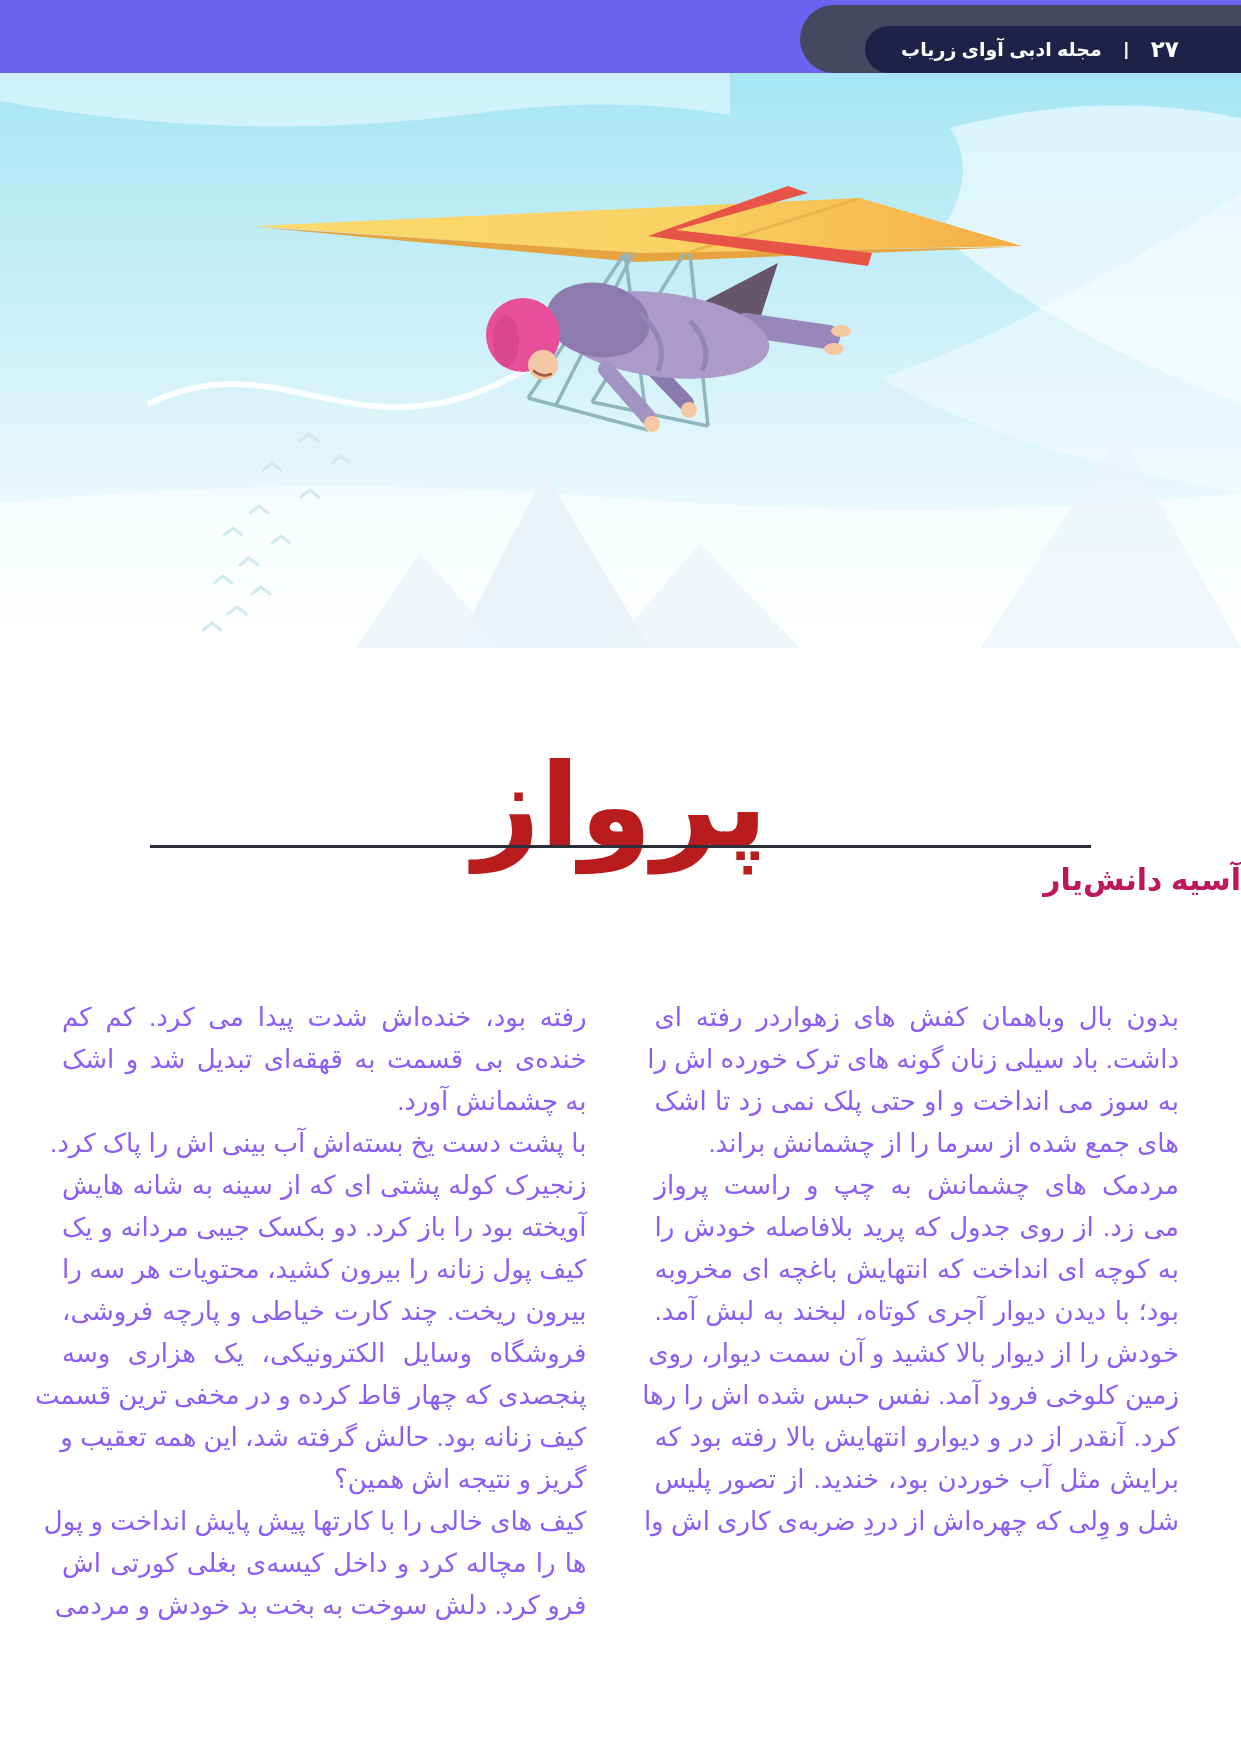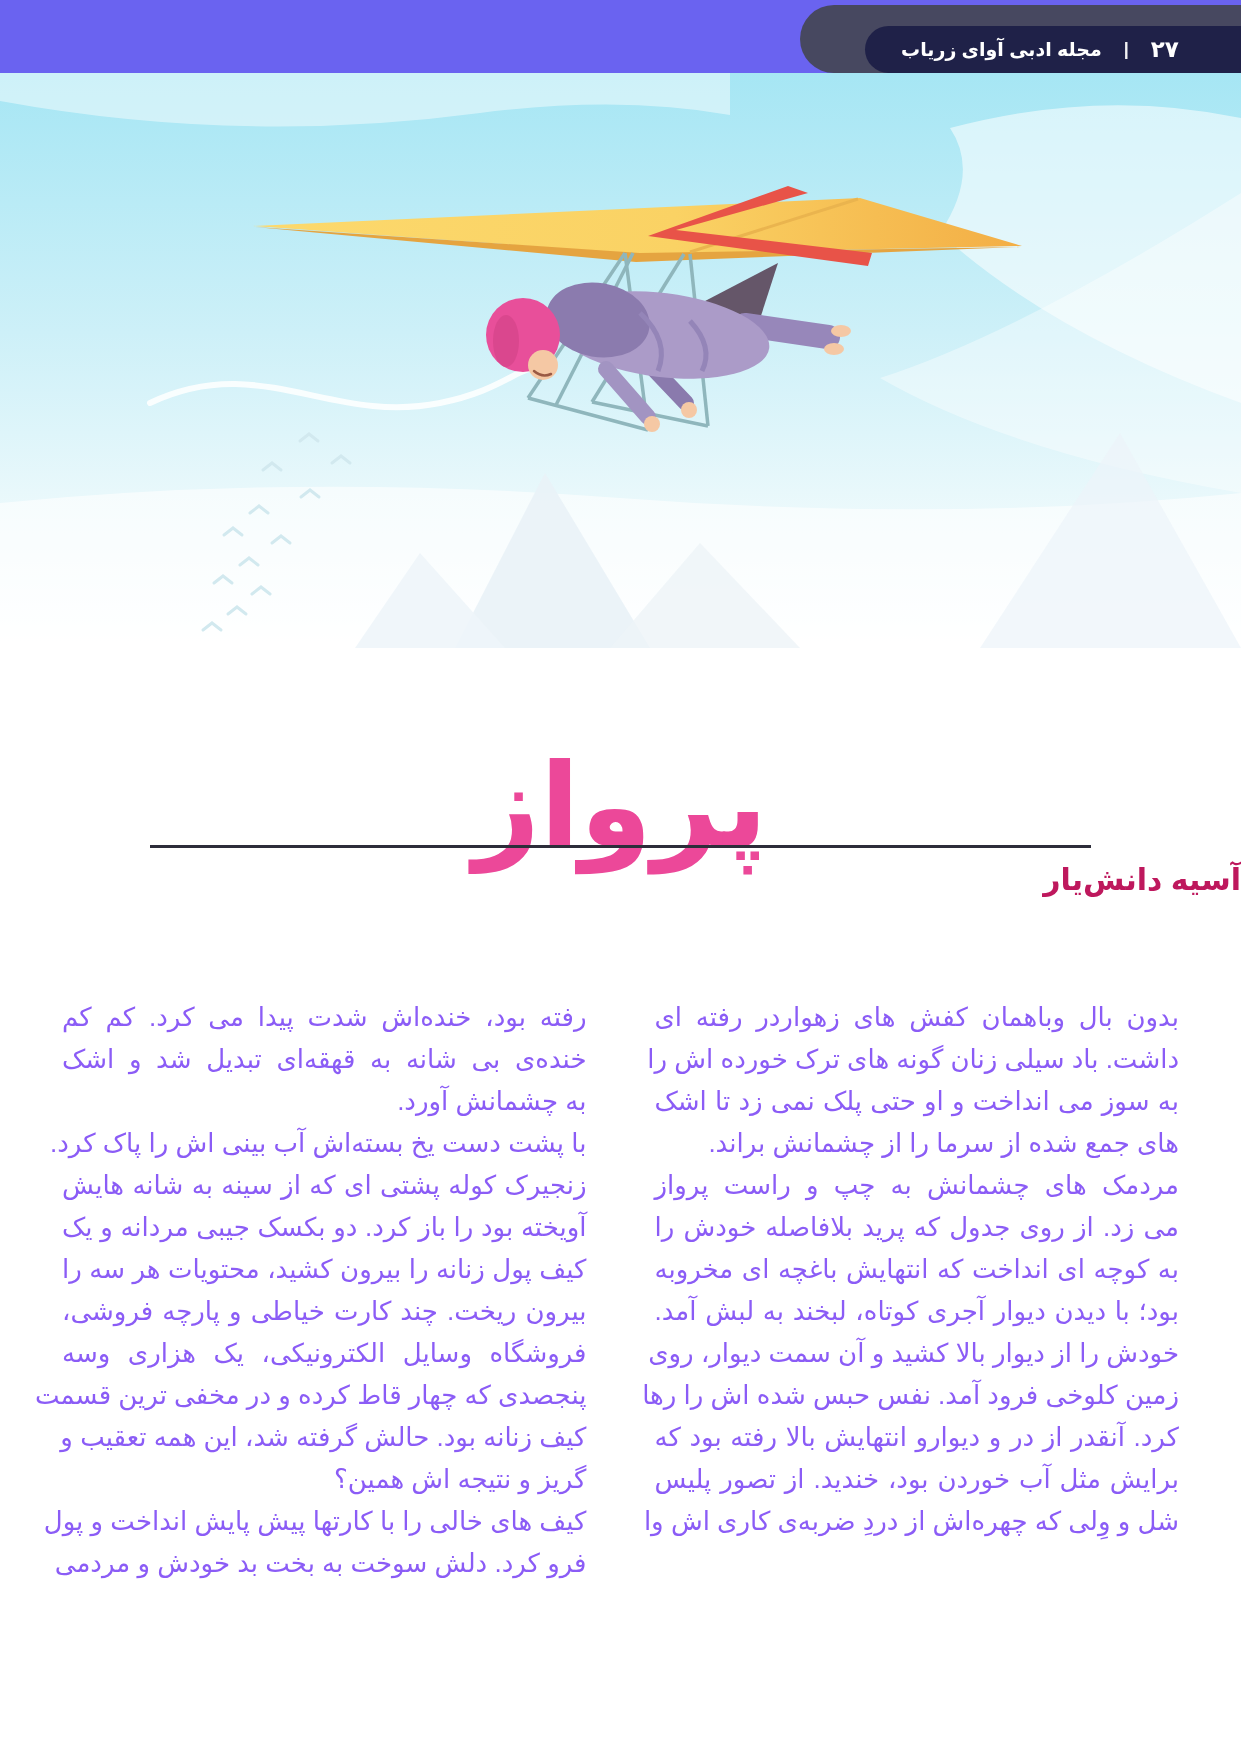--- a/index.html
+++ b/index.html
@@ -22,21 +22,21 @@
   }
   .magazine-badge .page-num{font-size:23px;letter-spacing:1px;}
   .magazine-badge .sep{font-size:18px;opacity:.95;}
   .magazine-badge .mag-name{font-size:19px;}
   
   .hero{position:absolute;top:73px;left:0;width:1241px;height:575px;display:block;}
   
   .story-title{
     position:absolute;top:628px;left:0;width:1241px;height:200px;
     display:flex;align-items:center;justify-content:center;
-    font-size:116px;font-weight:bold;color:#ec4899;direction:rtl;
+    font-size:116px;font-weight:bold;color:#b91c1c;direction:rtl;
   }
   .title-divider{position:absolute;top:845px;left:150px;width:941px;height:3px;background:#2d2d3a;}
   .author-name{
     position:absolute;top:862px;left:0;width:1241px;text-align:right;
     font-size:30px;font-weight:bold;color:#be185d;direction:rtl;
   }
   
   .columns{
     position:absolute;top:996px;left:62px;width:1117px;
     direction:rtl;display:flex;gap:68px;
@@ -161,29 +161,30 @@
       <div class="tl">به کوچه ای انداخت که انتهایش باغچه ای مخروبه</div>
       <div class="tl">بود؛ با دیدن دیوار آجری کوتاه، لبخند به لبش آمد.</div>
       <div class="tl">خودش را از دیوار بالا کشید و آن سمت دیوار، روی</div>
       <div class="tl">زمین کلوخی فرود آمد. نفس حبس شده اش را رها</div>
       <div class="tl">کرد. آنقدر از در و دیوارو انتهایش بالا رفته بود که</div>
       <div class="tl">برایش مثل آب خوردن بود، خندید. از تصور پلیس</div>
       <div class="tl">شل و وِلی که چهره‌اش از دردِ ضربه‌ی کاری اش وا</div>
     </div>
     <div class="col">
       <div class="tl">رفته بود، خنده‌اش شدت پیدا می کرد. کم کم</div>
-      <div class="tl">خنده‌ی بی شانه به قهقه‌ای تبدیل شد و اشک</div>
+      <div class="tl">خنده‌ی بی قسمت به قهقه‌ای تبدیل شد و اشک</div>
       <div class="tl end">به چشمانش آورد.</div>
       <div class="tl">با پشت دست یخ بسته‌اش آب بینی اش را پاک کرد.</div>
       <div class="tl">زنجیرک کوله پشتی ای که از سینه به شانه هایش</div>
       <div class="tl">آویخته بود را باز کرد. دو بکسک جیبی مردانه و یک</div>
       <div class="tl">کیف پول زنانه را بیرون کشید، محتویات هر سه را</div>
       <div class="tl">بیرون ریخت. چند کارت خیاطی و پارچه فروشی،</div>
       <div class="tl">فروشگاه وسایل الکترونیکی، یک هزاری وسه</div>
       <div class="tl">پنجصدی که چهار قاط کرده و در مخفی ترین قسمت</div>
       <div class="tl">کیف زنانه بود. حالش گرفته شد، این همه تعقیب و</div>
       <div class="tl end">گریز و نتیجه اش همین؟</div>
       <div class="tl">کیف های خالی را با کارتها پیش پایش انداخت و پول</div>
+      <div class="tl">ها را مچاله کرد و داخل کیسه‌ی بغلی کورتی اش</div>
       <div class="tl">فرو کرد. دلش سوخت به بخت بد خودش و مردمی</div>
     </div>
   </div>
 
 </div>
 
 </body></html>

